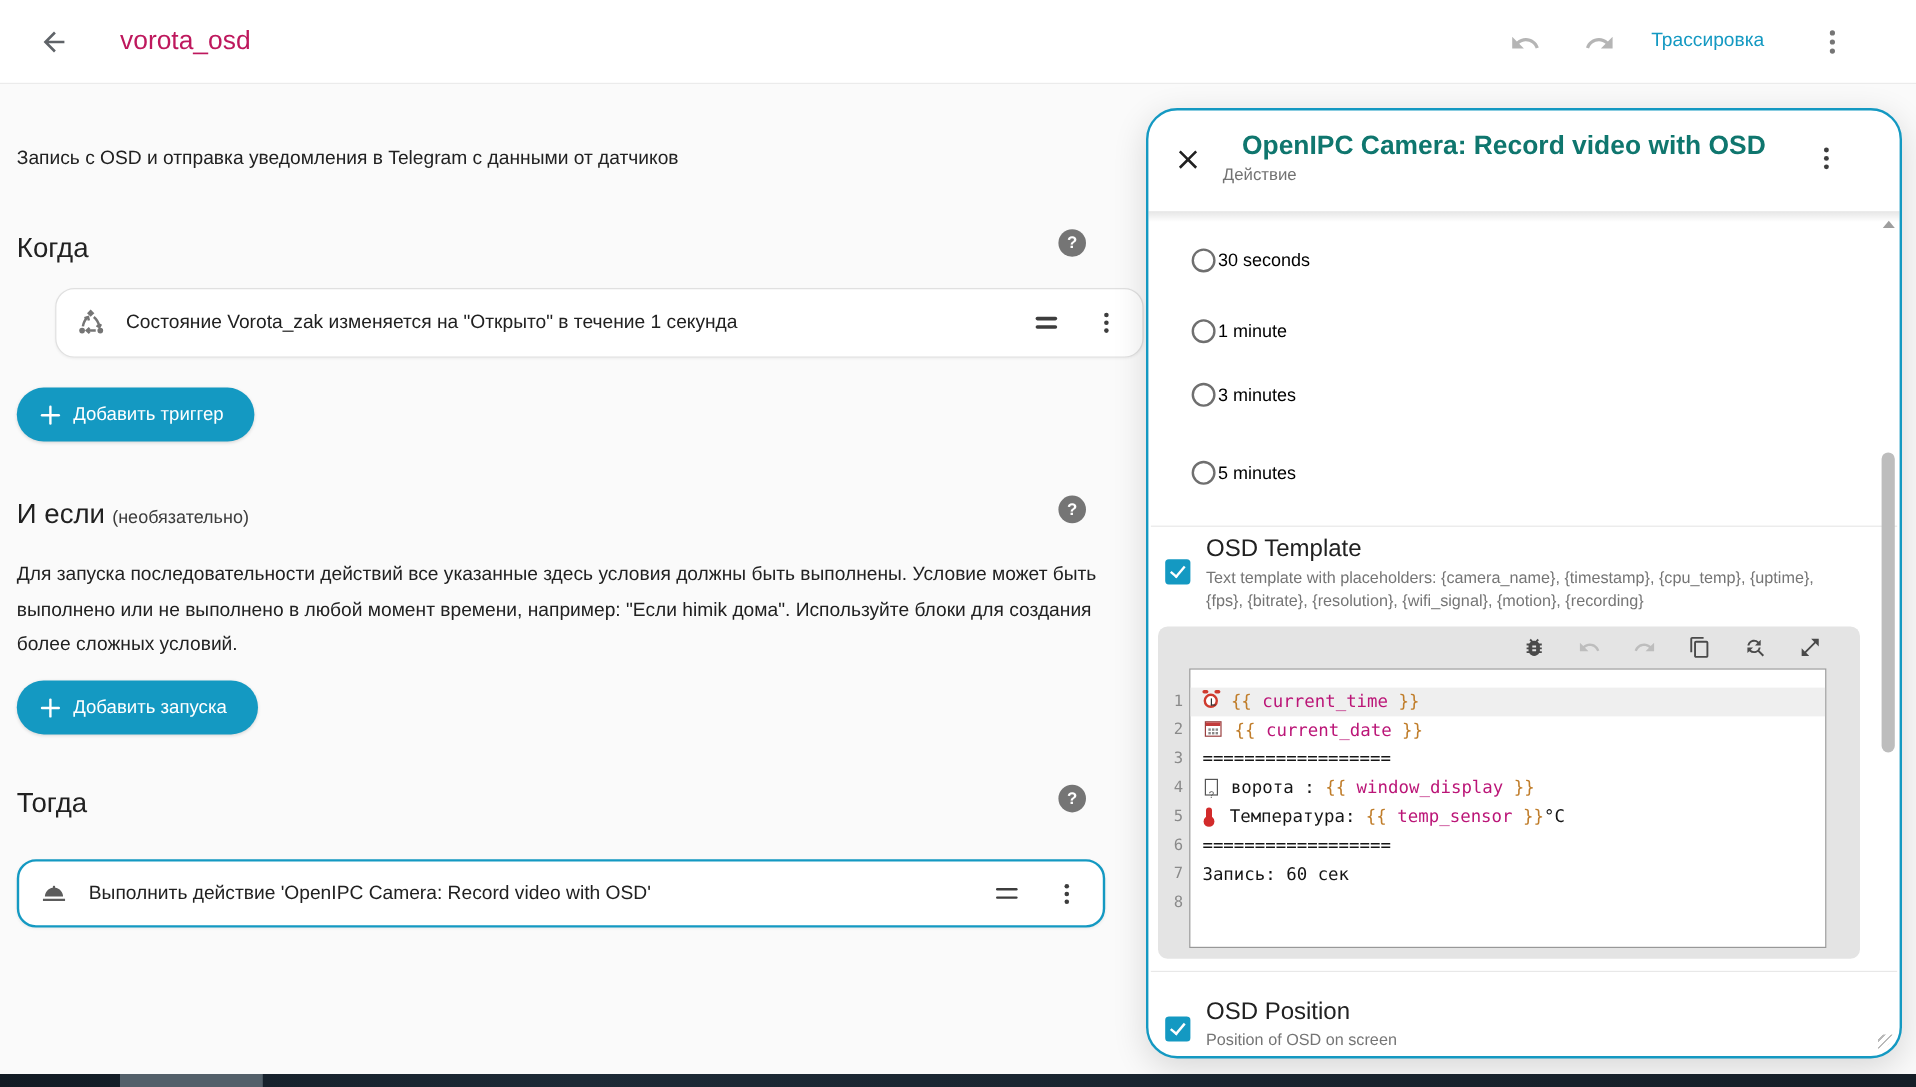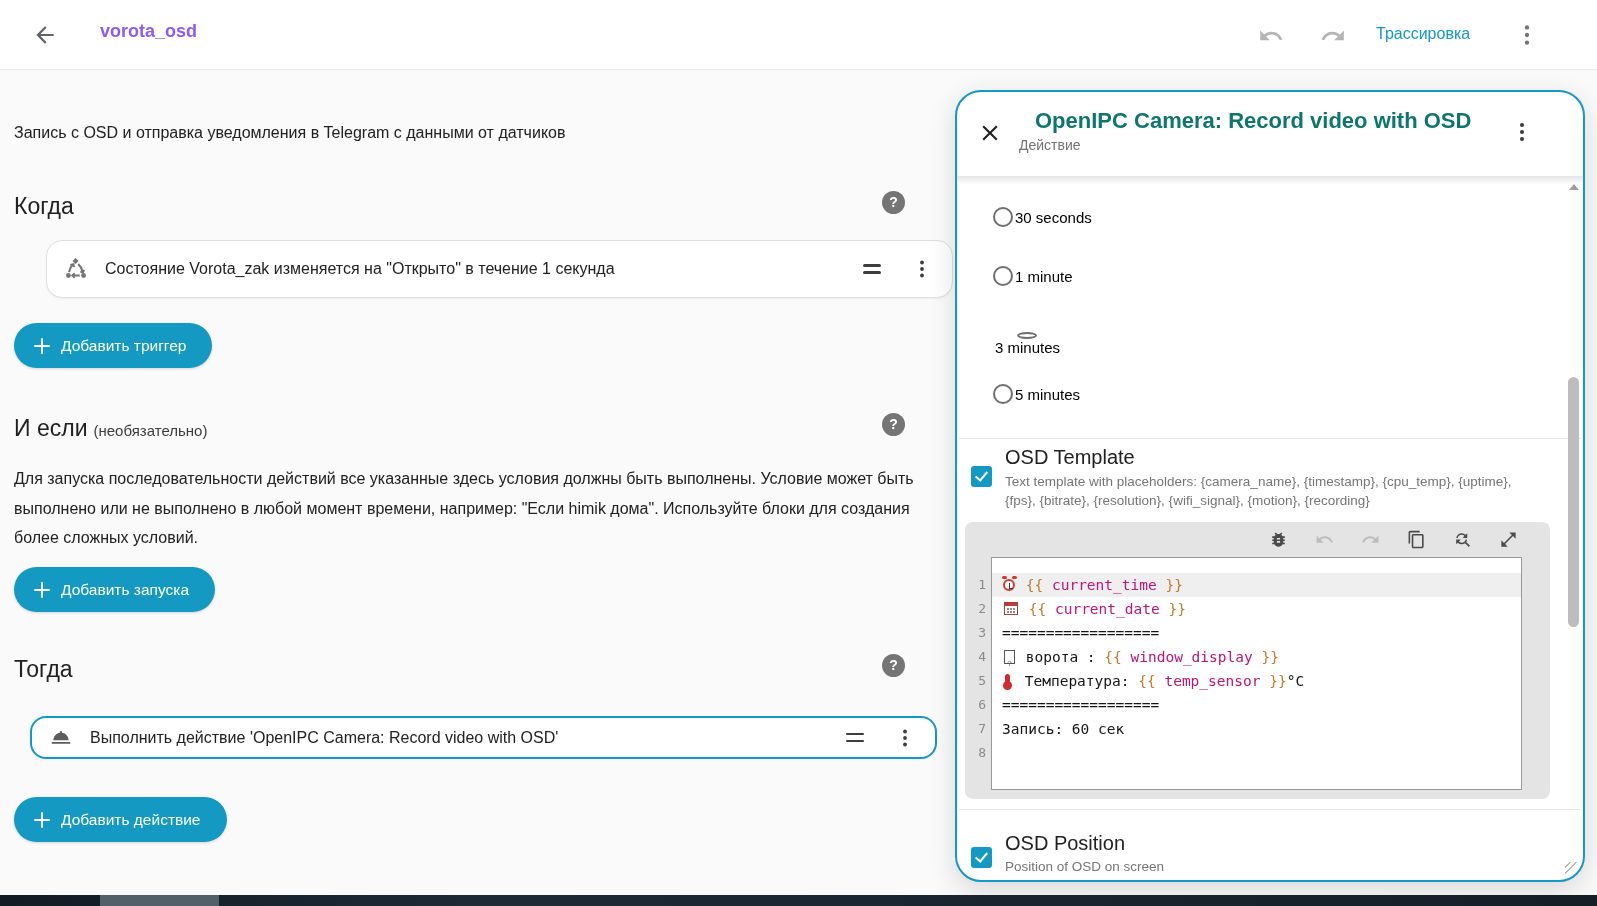--- a/index.html
+++ b/index.html
@@ -5,21 +5,21 @@
   * { margin:0; padding:0; box-sizing:border-box; }
   html,body { width:1597px; height:906px; }
   body { font-family:"Liberation Sans", sans-serif; background:#fafafa; color:#1c1c1c; overflow:hidden; }
   #app { position:relative; width:1597px; height:906px; }
 
   
   .topbar { position:absolute; left:0; top:0; width:100%; height:70px; background:#fff; border-bottom:1px solid #ebebeb; }
   .icon-btn { position:absolute; width:26px; height:26px; cursor:pointer; }
   .icon-btn svg { width:100%; height:100%; }
   .back-btn { left:32px; top:22px; }
-  .page-title { position:absolute; left:100px; top:21px; font-size:18px; font-weight:700; color:#8b5cf6; }
+  .page-title { position:absolute; left:100px; top:21px; font-size:22px; font-weight:400; color:#be185d; }
   .undo-btn { left:1258px; top:23px; }
   .redo-btn { left:1320px; top:23px; }
   .trace-link { position:absolute; left:1376px; top:25px; font-size:16px; font-weight:500; color:#1499c2; cursor:pointer; }
   .topbar-kebab { left:1514px; top:22px; }
 
   
   .section-title { position:absolute; font-size:23px; font-weight:400; color:#212121; }
   .opt-label { font-size:15px; font-weight:400; color:#3c3c3c; margin-left:6px; }
   .help-icon { position:absolute; width:23px; height:23px; border-radius:50%; background:#757575; cursor:pointer; }
   .help-icon::before { content:"?"; position:absolute; left:0; top:0; width:100%; height:100%;
@@ -187,41 +187,37 @@
   <div class="description" style="left:14px; top:464px; width:912px; line-height:29.5px;">Для запуска последовательности действий все указанные здесь условия должны быть выполнены. Условие может быть выполнено или не выполнено в любой момент времени, например: "Если himik дома". Используйте блоки для создания более сложных условий.</div>
 
   <div class="add-btn" style="left:14px; top:567px;">
     <span class="plus-ic"></span>
     <span class="lbl">Добавить запуска</span>
   </div>
 
   <div class="section-title" style="left:14px; top:656px;">Тогда</div>
   <div class="help-icon" style="left:882px; top:654px;"></div>
 
-  <div class="row-card selected" style="top:716px; height:43px;margin-left:16px;">
+  <div class="row-card selected" style="top:716px; height:57px;">
     <div class="card-icon">
       <svg viewBox="0 0 24 24" fill="#5c5c5c">
           <path d="M12 5.6c.5 0 .9.4.9.9v.64c3.4.46 6.1 3.3 6.1 6.86H5c0-3.56 2.7-6.4 6.1-6.86v-.64c0-.5.4-.9.9-.9zM3.5 15.6h17v1.8h-17v-1.8z"></path>
         </svg>
     </div>
     <div class="card-text">Выполнить действие 'OpenIPC Camera: Record video with OSD'</div>
     <div class="drag-handle"></div>
     <div class="card-kebab">
       <svg viewBox="0 0 24 24" fill="#3d3d3d">
           <circle cx="12" cy="5.5" r="1.9"></circle>
           <circle cx="12" cy="12" r="1.9"></circle>
           <circle cx="12" cy="18.5" r="1.9"></circle>
         </svg>
     </div>
   </div>
 
-  <div class="add-btn" style="left:14px; top:797px;">
-    <span class="plus-ic"></span>
-    <span class="lbl">Добавить действие</span>
-  </div>
 
   <div class="dialog">
     <div class="icon-btn dlg-close">
       <svg viewBox="0 0 24 24" fill="#212121">
           <path d="M19 6.41 17.59 5 12 10.59 6.41 5 5 6.41 10.59 12 5 17.59 6.41 19 12 13.41 17.59 19 19 17.59 13.41 12z"></path>
         </svg>
     </div>
     <div class="dlg-title">OpenIPC Camera: Record video with OSD</div>
     <div class="dlg-subtitle">Действие</div>
     <div class="icon-btn dlg-kebab">
@@ -235,21 +231,21 @@
 
     <div id="duration-list">
         <div class="radio-row" style="top: 113px;">
           <span class="radio-circle"></span>
           <span class="radio-label">30 seconds</span>
         </div>
         <div class="radio-row" style="top: 172px;">
           <span class="radio-circle"></span>
           <span class="radio-label">1 minute</span>
         </div>
-        <div class="radio-row" style="top: 240px; flex-direction: column;">
+        <div class="radio-row" style="top: 225px;">
           <span class="radio-circle"></span>
           <span class="radio-label">3 minutes</span>
         </div>
         <div class="radio-row" style="top: 290px;">
           <span class="radio-circle"></span>
           <span class="radio-label">5 minutes</span>
         </div>
       </div>
 
     <div class="dlg-divider" style="top:346px;"></div>

